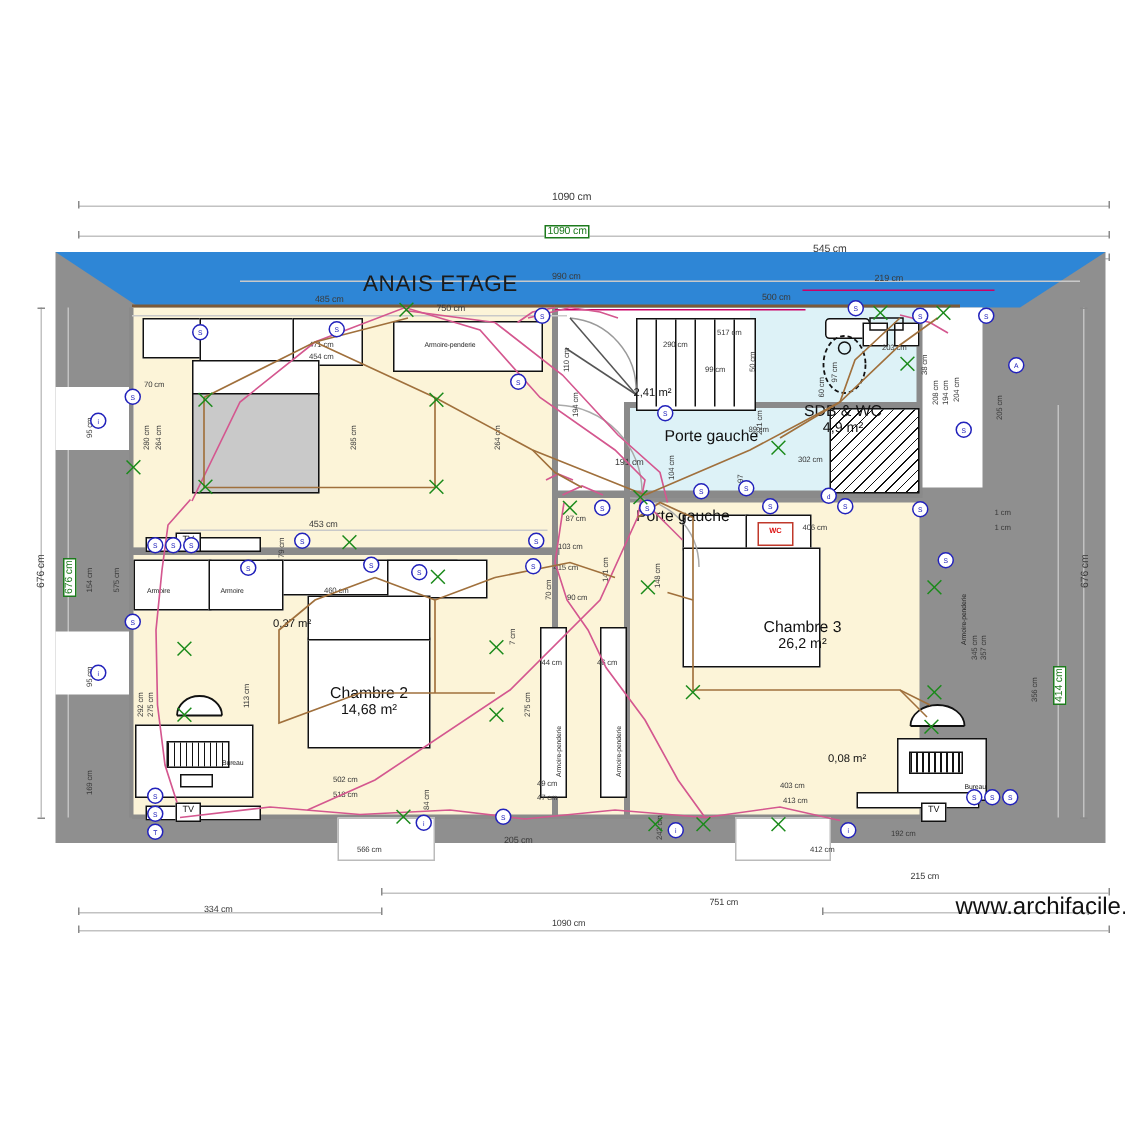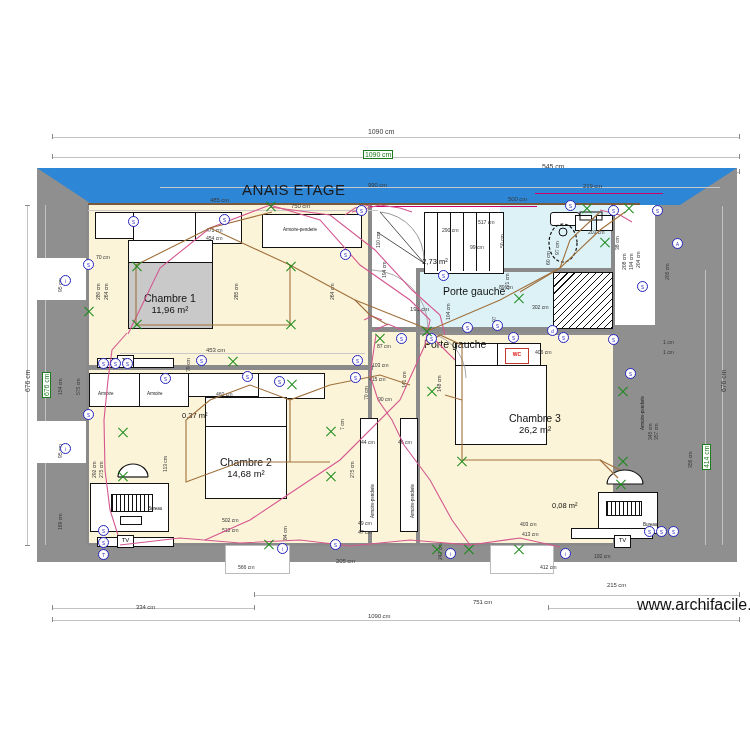--- a/index.html
+++ b/index.html
@@ -161,24 +161,20 @@
   <div class="dim xs" style="left:206px;top:236px;z-index:9;">454 cm</div>
   <div class="dim xs" style="left:96px;top:255px;z-index:9;">70 cm</div>
   <div class="dim xs rot" style="left:96px;top:300px;z-index:9;">280 cm</div>
   <div class="dim xs rot" style="left:104px;top:300px;z-index:9;">264 cm</div>
   <div class="dim xs rot" style="left:234px;top:300px;z-index:9;">285 cm</div>
   <div class="dim xs rot" style="left:330px;top:300px;z-index:9;">264 cm</div>
   <div class="dim xs rot" style="left:186px;top:372px;z-index:9;">79 cm</div>
   <div class="dim sm" style="left:206px;top:347px;z-index:9;">453 cm</div>
   <div class="rulelt h" style="left:120px;top:353px;width:245px;z-index:8;"></div>
 
-  <div class="rlabel" style="left:90px;top:292px;width:160px;z-index:9;">
-    <span>Chambre 1</span>
-    <span class="a">11,96 m²</span>
-  </div>
 
   <div class="stair" style="left:424px;top:212px;width:78px;height:60px;z-index:6;background:#fff;"></div>
   <div class="stepline" style="left:437px;top:213px;height:58px;z-index:7;"></div>
   <div class="stepline" style="left:450px;top:213px;height:58px;z-index:7;"></div>
   <div class="stepline" style="left:463px;top:213px;height:58px;z-index:7;"></div>
   <div class="stepline" style="left:476px;top:213px;height:58px;z-index:7;"></div>
   <div class="stepline" style="left:489px;top:213px;height:58px;z-index:7;"></div>
 
   <svg class="net" style="z-index:7;">
     <path d="M 380 212 A 48 48 0 0 1 424 262" fill="none" stroke="#9a9a9a" stroke-width="1"></path>
@@ -190,40 +186,44 @@
   </svg>
 
   <div class="dim xs" style="left:442px;top:228px;z-index:9;">290 cm</div>
   <div class="dim xs" style="left:478px;top:220px;z-index:9;">517 cm</div>
   <div class="dim xs" style="left:470px;top:245px;z-index:9;">99 cm</div>
   <div class="dim xs rot" style="left:500px;top:248px;z-index:9;">50 cm</div>
   <div class="dim xs rot" style="left:376px;top:248px;z-index:9;">110 cm</div>
   <div class="dim xs rot" style="left:382px;top:278px;z-index:9;">194 cm</div>
 
   <div class="rlabel tiny" style="left:400px;top:256px;width:70px;z-index:9;">
-    <span>2,73 m²</span>
+    <span>2,41 m²</span>
   </div>
 
   <div class="doorlbl" style="left:443px;top:285px;z-index:9;">Porte gauche</div>
   <div class="dim sm" style="left:410px;top:306px;z-index:9;">191 cm</div>
   <div class="dim xs rot" style="left:446px;top:320px;z-index:9;">104 cm</div>
   <div class="dim xs" style="left:499px;top:285px;z-index:9;">89 cm</div>
   <div class="dim xs rot" style="left:492px;top:322px;z-index:9;">97</div>
 
   <div class="furn" style="left:550px;top:212px;width:28px;height:12px;border-radius:3px;z-index:6;"></div>
   <svg class="net" style="z-index:7;">
     <ellipse cx="563" cy="243" rx="14" ry="19" fill="none" stroke="#111" stroke-width="1.2" stroke-dasharray="3,2"></ellipse>
     <circle cx="563" cy="232" r="4" fill="none" stroke="#111" stroke-width="1"></circle>
     <rect x="580" y="212" width="22" height="8" fill="none" stroke="#111" stroke-width="1"></rect>
   </svg>
   <div class="furn" style="left:562px;top:213px;width:18px;height:16px;border:none;z-index:6;background:transparent;"></div>
   <div class="furn" style="left:575px;top:215px;width:15px;height:14px;z-index:6;"></div>
   <div class="furn" style="left:596px;top:215px;width:15px;height:14px;z-index:6;"></div>
   <div class="hatch" style="left:553px;top:272px;width:58px;height:55px;z-index:6;"></div>
 
+  <div class="rlabel" style="left:512px;top:268px;width:100px;z-index:9;">
+    <span>SDB &amp; WC</span>
+    <span class="a">4,9 m²</span>
+  </div>
 
   <div class="dim xs" style="left:532px;top:305px;z-index:9;">302 cm</div>
   <div class="dim xs rot" style="left:505px;top:290px;z-index:9;">221 cm</div>
   <div class="dim xs rot" style="left:555px;top:255px;z-index:9;">97 cm</div>
   <div class="dim xs rot" style="left:546px;top:265px;z-index:9;">60 cm</div>
   <div class="dim xs" style="left:588px;top:230px;z-index:9;">203 cm</div>
   <div class="dim xs rot" style="left:622px;top:270px;z-index:9;">208 cm</div>
   <div class="dim xs rot" style="left:629px;top:270px;z-index:9;">194 cm</div>
   <div class="dim xs rot" style="left:636px;top:268px;z-index:9;">204 cm</div>
   <div class="dim xs rot" style="left:615px;top:250px;z-index:9;">38 cm</div>

